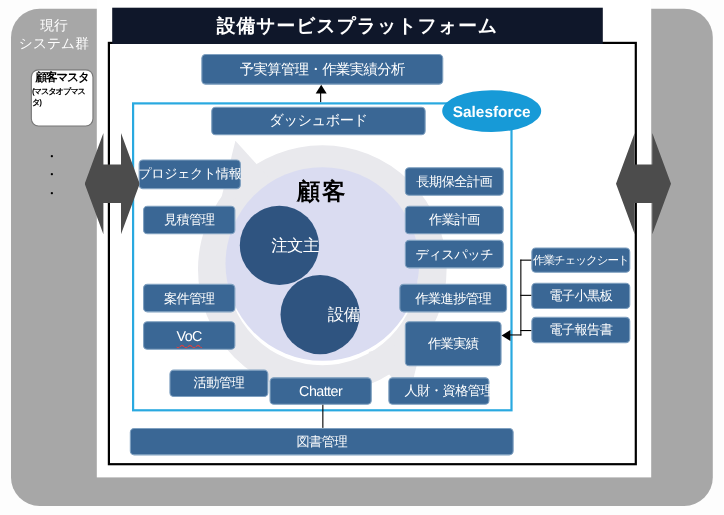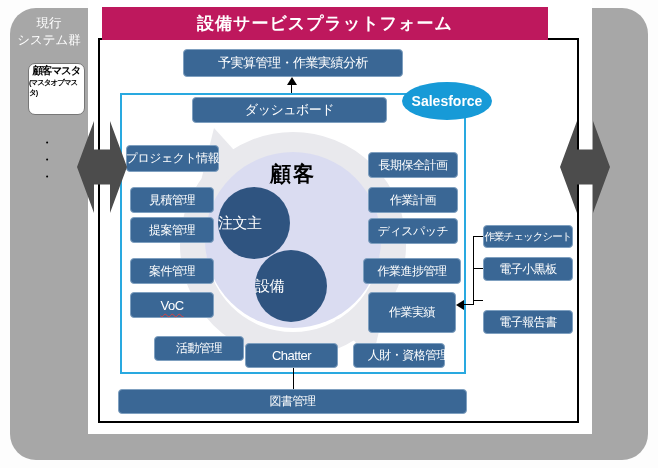--- a/index.html
+++ b/index.html
@@ -2,34 +2,34 @@
 <html><head>
 <meta charset="utf-8">
 <style>
   html,body{margin:0;padding:0;background:#fff;}
   #canvas{position:relative;width:658px;height:468px;background:#fdfdfd;overflow:hidden;
           font-family:"Liberation Sans","DejaVu Sans",sans-serif;}
   .abs{position:absolute;}
   .gray-bg{left:10px;top:8px;width:638px;height:452px;background:#a7a7a7;border-radius:26px;}
   .white-page{left:88px;top:0;width:504px;height:434px;background:#ffffff;}
   .panel-border{left:98px;top:38px;width:477px;height:381px;border:2px solid #000;background:#fff;}
-  .title-bar{left:102px;top:7px;width:446px;height:33px;background:#be185d;color:#fff;
+  .title-bar{left:102px;top:7px;width:446px;height:33px;background:#0f172a;color:#fff;
              display:flex;align-items:center;justify-content:center;font-weight:bold;font-size:17px;letter-spacing:1px;}
   .box{background:#3a6795;border:1px solid #7fa0c0;border-radius:4px;color:#fff;
        display:flex;align-items:center;justify-content:center;font-size:12px;
        letter-spacing:-0.5px;white-space:nowrap;box-sizing:border-box;}
   .box.f13{font-size:13px;}
   .box.compact{font-size:10.5px;letter-spacing:-1px;}
   .cyan-frame{left:120px;top:93px;width:346px;height:281px;border:2px solid #29a9e0;box-sizing:border-box;}
   .sf-ellipse{left:402px;top:82px;width:90px;height:38px;background:#179ad7;border-radius:50%;
               color:#fff;font-weight:bold;font-size:14px;display:flex;align-items:center;justify-content:center;}
   .lavender{left:205px;top:152px;width:176px;height:176px;border-radius:50%;background:#dadcf1;}
   .kokyaku{left:243px;top:160px;width:100px;text-align:center;color:#000;font-weight:bold;font-size:21px;letter-spacing:2px;}
   .circle{width:72px;height:72px;border-radius:50%;background:#2f5480;color:#fff;
-          display:flex;align-items:center;justify-content:flex-start;font-size:15px;letter-spacing:-0.5px;}
+          display:flex;align-items:center;justify-content:flex-end;font-size:15px;letter-spacing:-0.5px;}
   .side-label{left:10px;top:15px;width:78px;color:#fff;font-size:12.5px;text-align:center;line-height:1.35;}
   .master-box{left:28px;top:63px;width:55px;height:50px;background:#fff;border:1px solid #777;border-radius:7px;
               display:flex;flex-direction:column;align-items:center;justify-content:flex-start;color:#000;}
   .master-box .l1{font-weight:bold;font-size:10.5px;letter-spacing:-1px;}
   .master-box .l2{font-weight:bold;font-size:7.5px;letter-spacing:-1px;}
   .dots{left:40px;top:134px;width:14px;display:flex;flex-direction:column;align-items:center;color:#000;
         font-size:10px;line-height:17px;font-weight:bold;}
   .dbl-arrow{width:50px;height:92px;background:#4c4c4c;
              clip-path:polygon(0 50%,34% 0,34% 31%,66% 31%,66% 0,100% 50%,66% 100%,66% 69%,34% 69%,34% 100%);}
   .thin-line{background:#000;}
@@ -98,23 +98,20 @@
   <div class="abs circle" style="left:255px;top:250px;">
     <span>設備</span>
   </div>
 
   <div class="abs box" style="left:126px;top:145px;width:93px;height:27px;">
     <span>プロジェクト情報</span>
   </div>
   <div class="abs box" style="left:130px;top:187px;width:84px;height:26px;">
     <span>見積管理</span>
   </div>
-  <div class="abs box" style="left:130px;top:217px;width:84px;height:26px;">
-    <span>提案管理</span>
-  </div>
   <div class="abs box" style="left:130px;top:258px;width:84px;height:26px;">
     <span>案件管理</span>
   </div>
   <div class="abs box" style="left:368px;top:152px;width:90px;height:26px;">
     <span>長期保全計画</span>
   </div>
 
   <div class="abs box" style="left:130px;top:292px;width:84px;height:26px;font-size:13px;">
     <span class="voc-text">VoC</span>
   </div>
@@ -130,21 +127,21 @@
   <div class="abs box" style="left:368px;top:292px;width:88px;height:41px;">
     <span>作業実績</span>
   </div>
 
   <div class="abs box compact" style="left:483px;top:225px;width:90px;height:23px;">
     <span>作業チェックシート</span>
   </div>
   <div class="abs box" style="left:483px;top:257px;width:90px;height:24px;">
     <span>電子小黒板</span>
   </div>
-  <div class="abs box" style="left:483px;top:288px;width:90px;height:24px;margin-top:22px;">
+  <div class="abs box" style="left:483px;top:288px;width:90px;height:24px;">
     <span>電子報告書</span>
   </div>
 
   <div class="abs thin-line" style="left:473px;top:236px;width:1px;height:69px;"></div>
   <div class="abs thin-line" style="left:473px;top:236px;width:10px;height:1px;"></div>
   <div class="abs thin-line" style="left:473px;top:268px;width:10px;height:1px;"></div>
   <div class="abs thin-line" style="left:473px;top:300px;width:10px;height:1px;"></div>
   <div class="abs thin-line" style="left:463px;top:304px;width:11px;height:1px;"></div>
   <div class="abs left-arrow-head" style="left:456px;top:300px;"></div>
 

